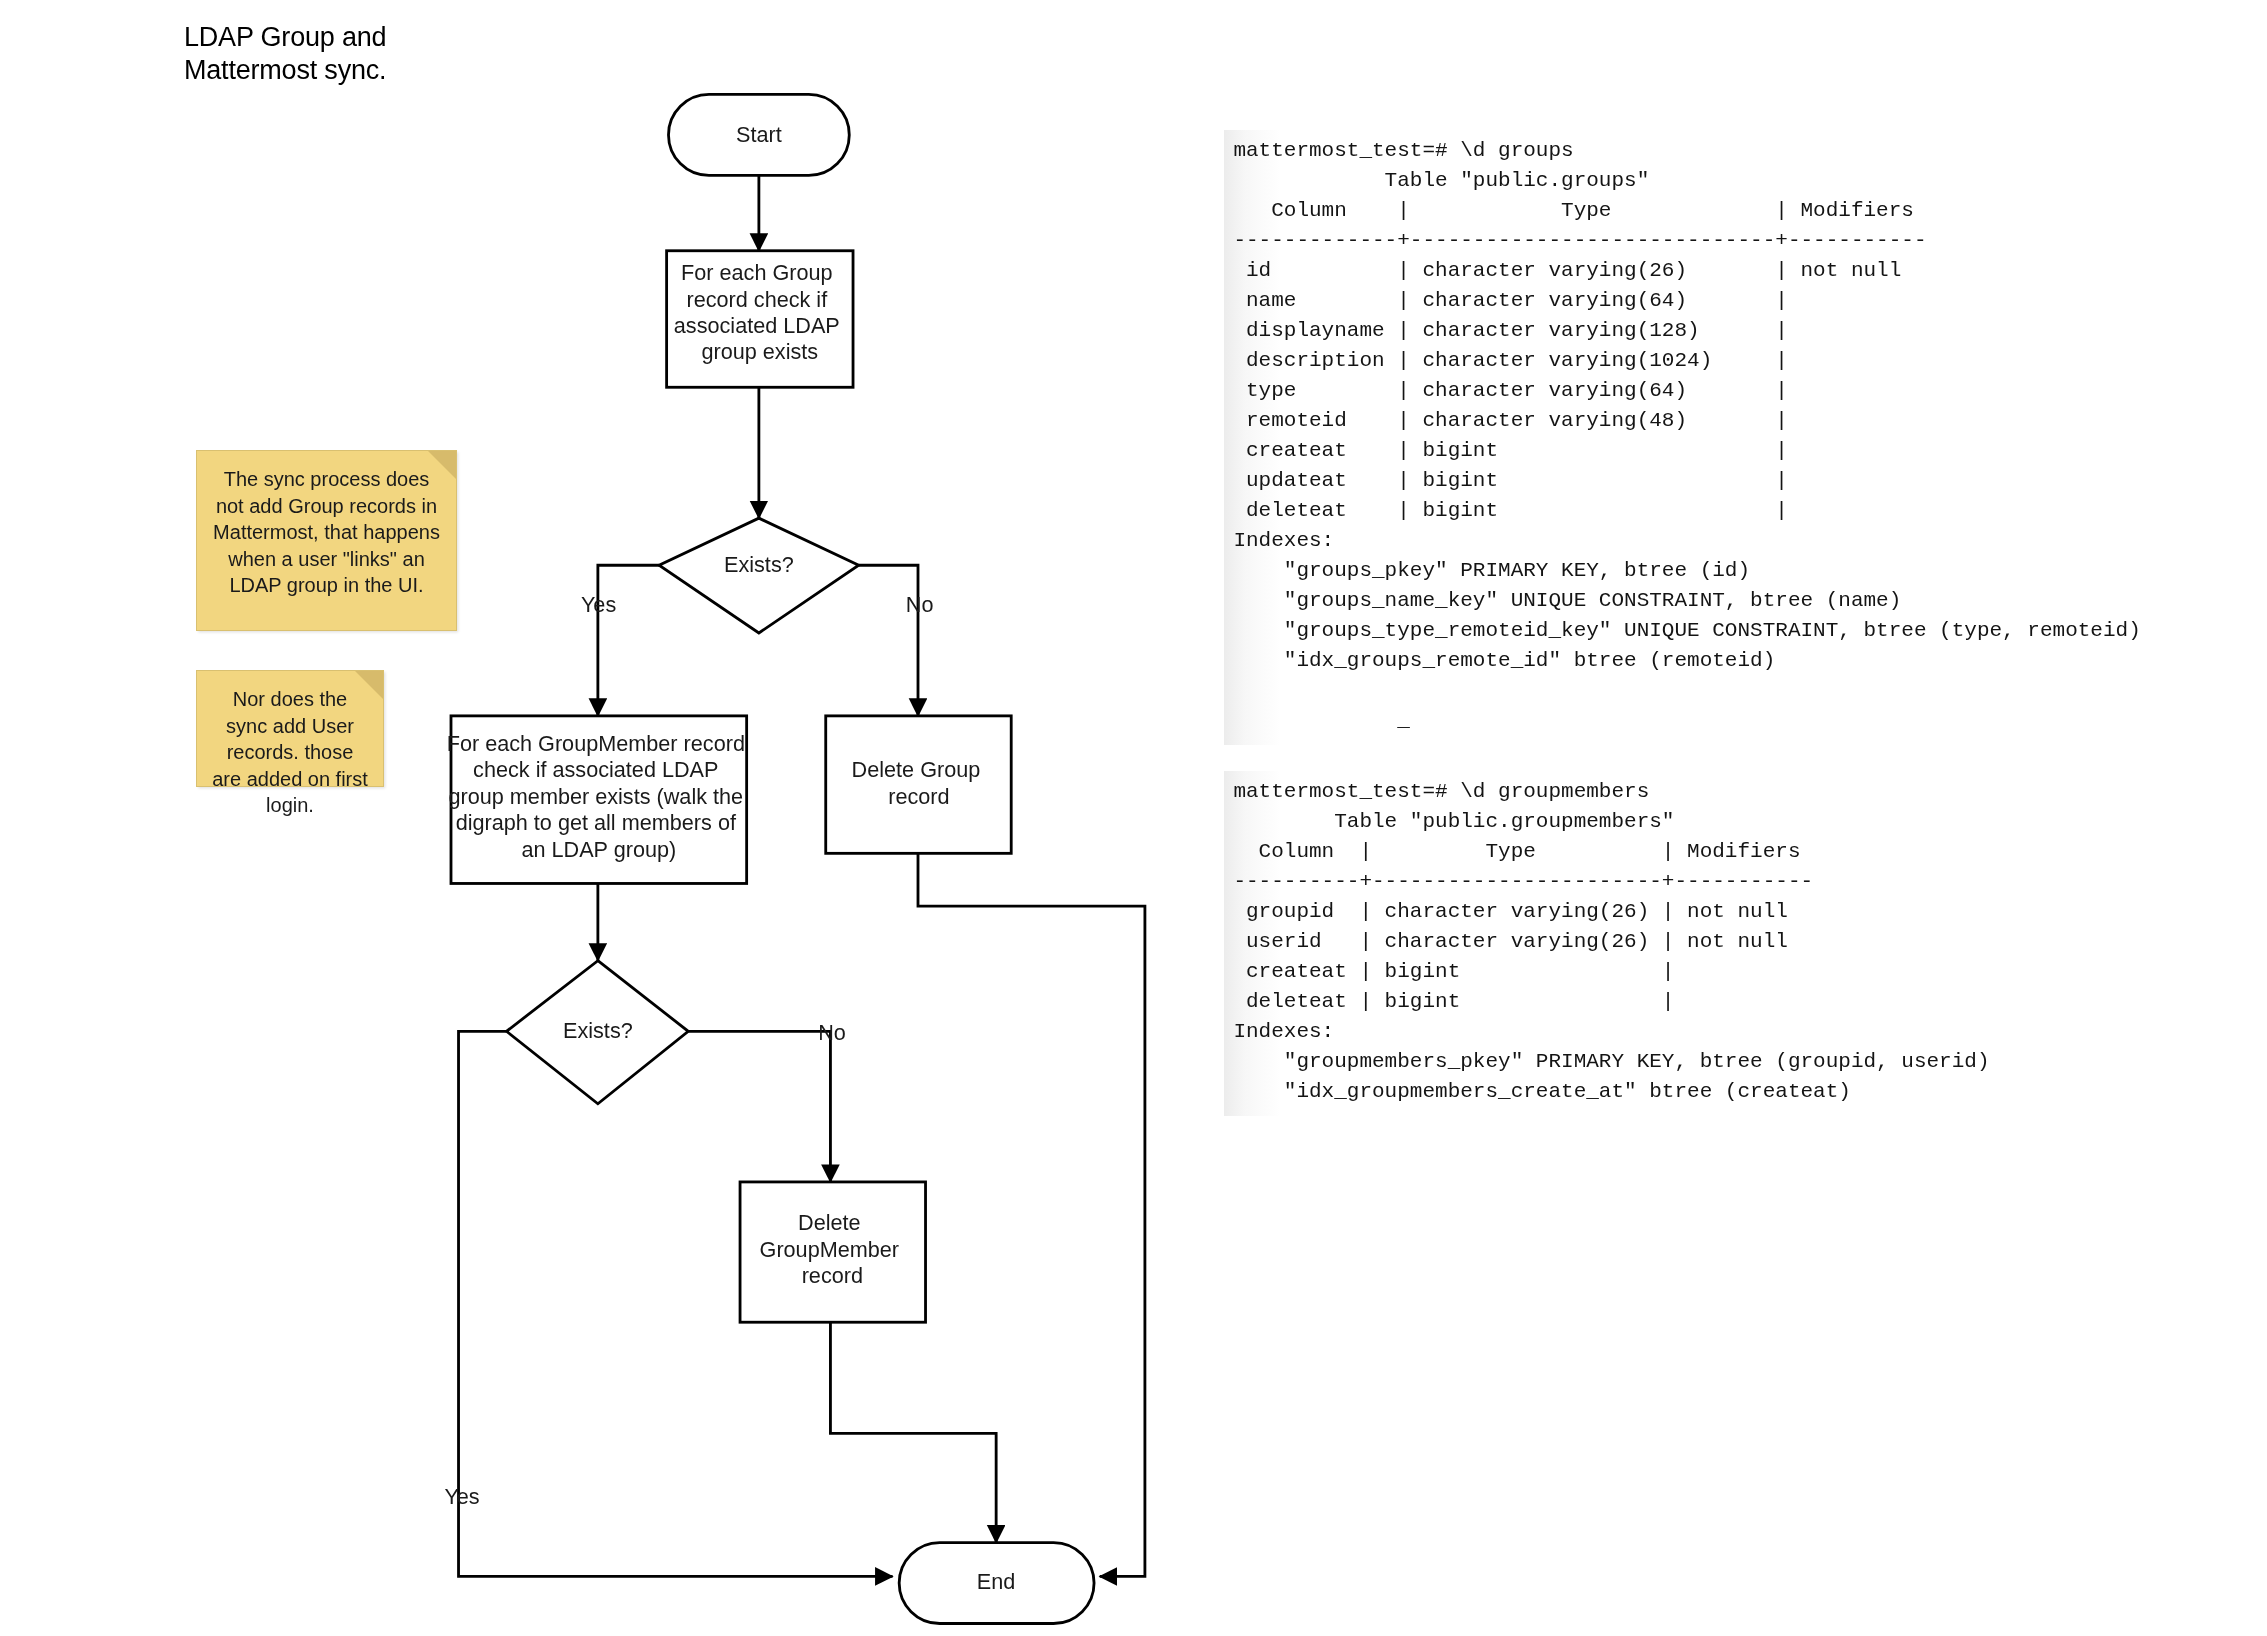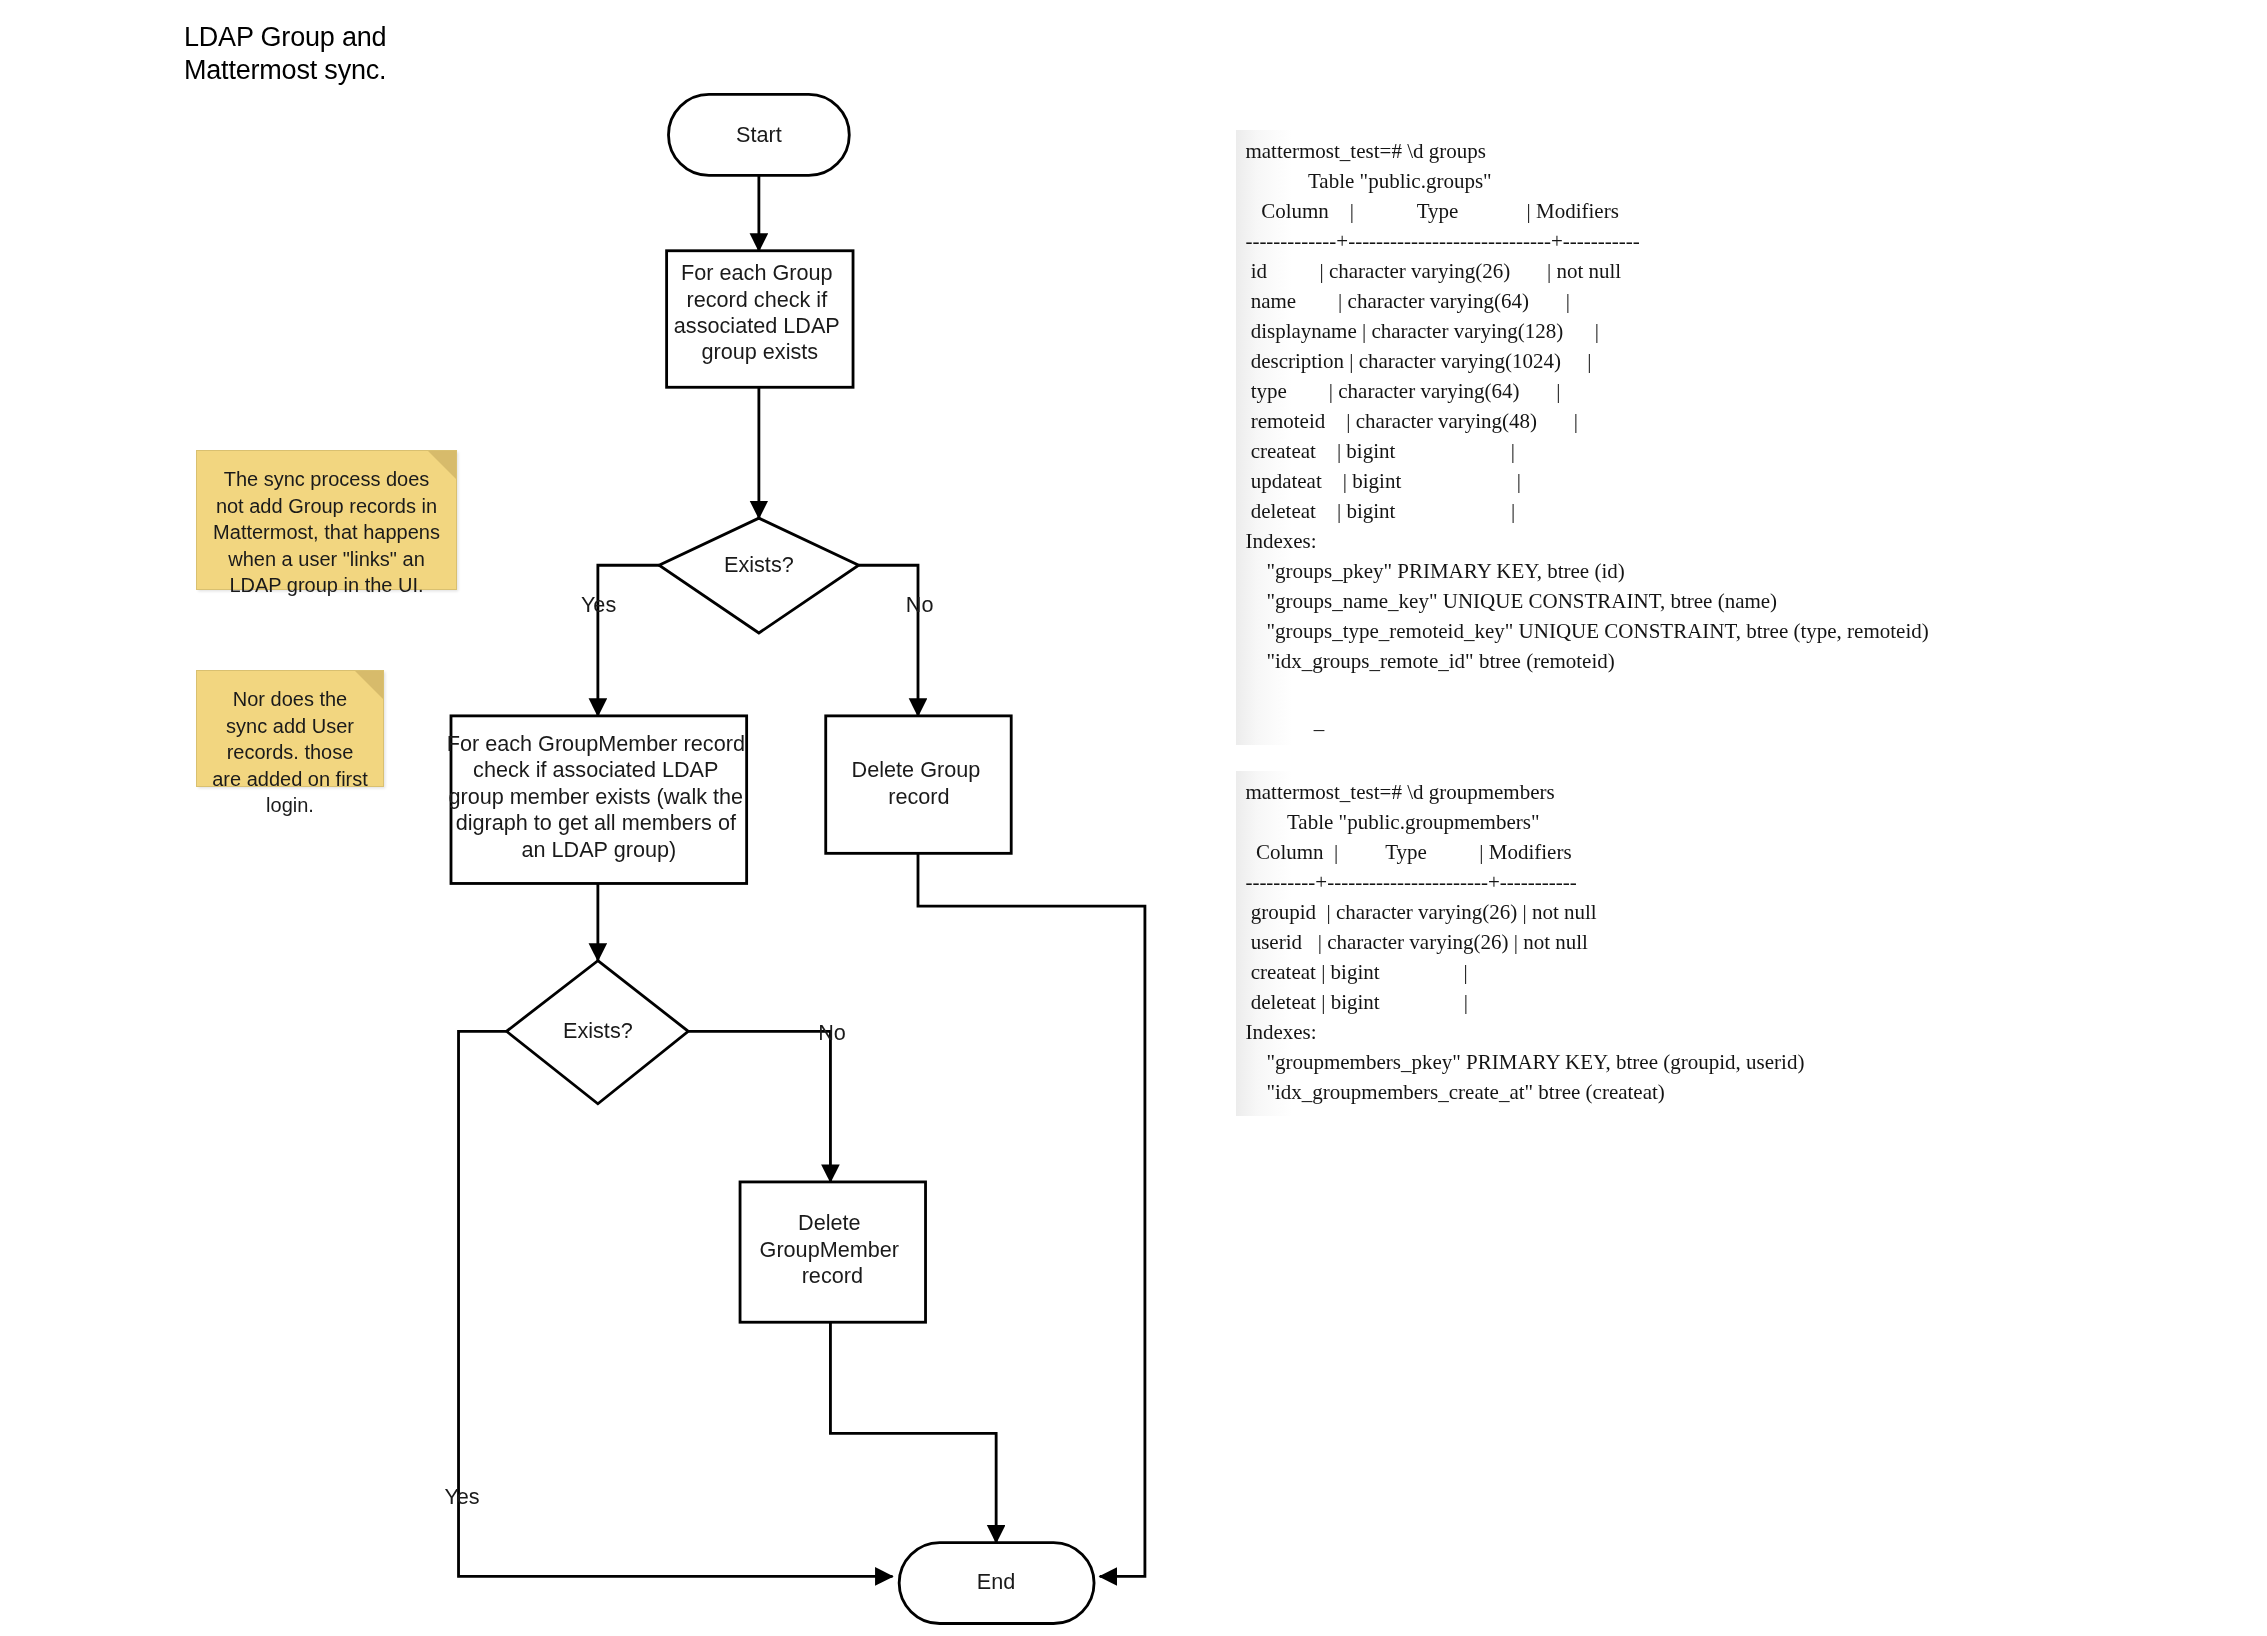--- a/index.html
+++ b/index.html
@@ -77,40 +77,39 @@
     right: 0;
     width: 28px;
     height: 28px;
     background: #d7bb6b;
     clip-path: polygon(0 0, 100% 0, 100% 100%);
   }
   #note-group {
     left: 196px;
     top: 450px;
     width: 261px;
-    height: 140px;
+    height: 181px;
   }
   #note-user {
     left: 196px;
     top: 670px;
     width: 188px;
     height: 117px;
   }
 
   
   .psql-block {
     position: absolute;
-    font-family: Liberation Serif, serif;
+    font-family: Liberation Mono, monospace;
     font-size: 21px;
     line-height: 1.43;
     color: #141414;
     white-space: pre;
     background: linear-gradient(to right, #ececec 0px, #f7f7f7 21px, #ffffff 56px);
     padding: 5.6px 9.4px 9.4px 9.4px;
-    margin-left: 12px;
   }
   #psql-groups {
     left: 1224px;
     top: 109px;
   }
   #psql-groupmembers {
     left: 1224px;
     top: 750px;
   }
 </style>

